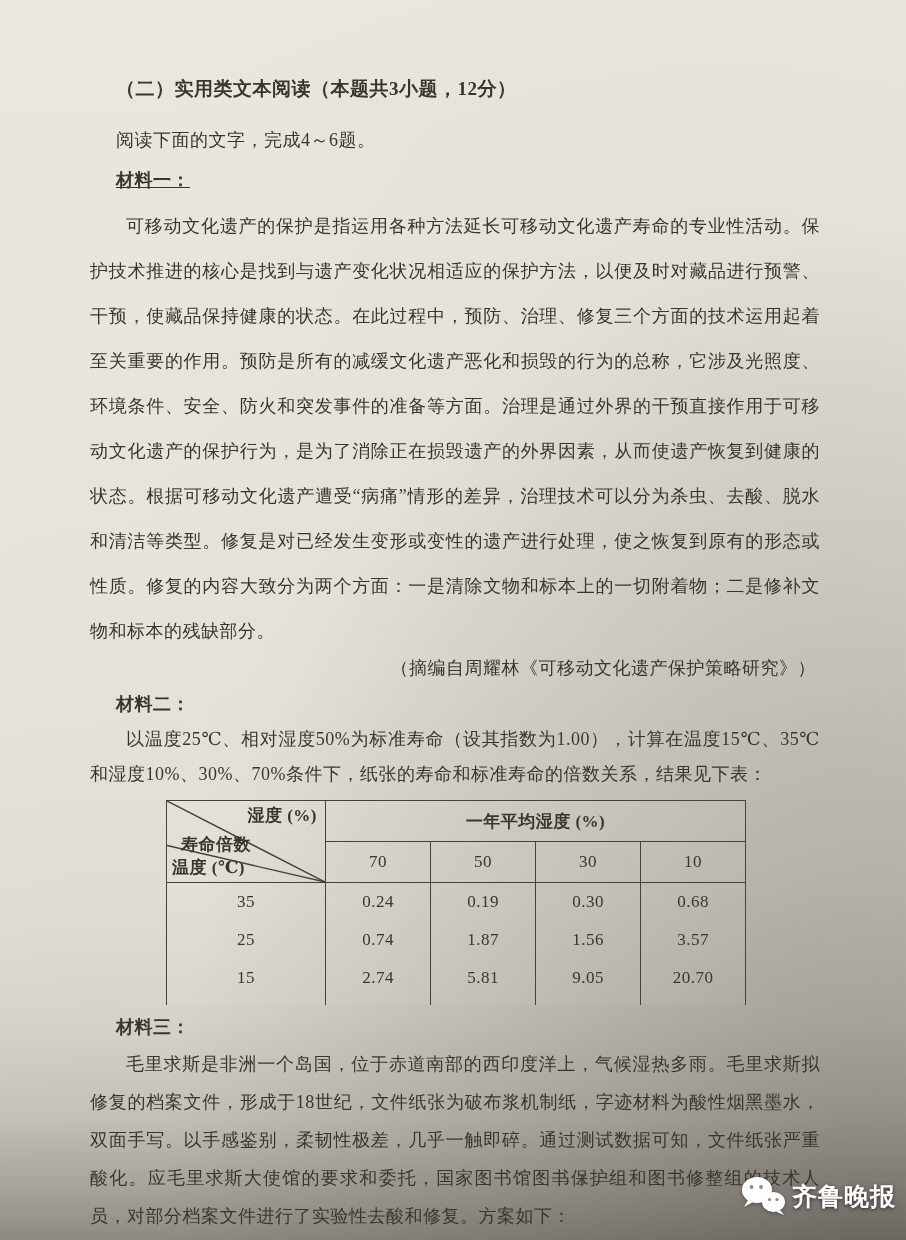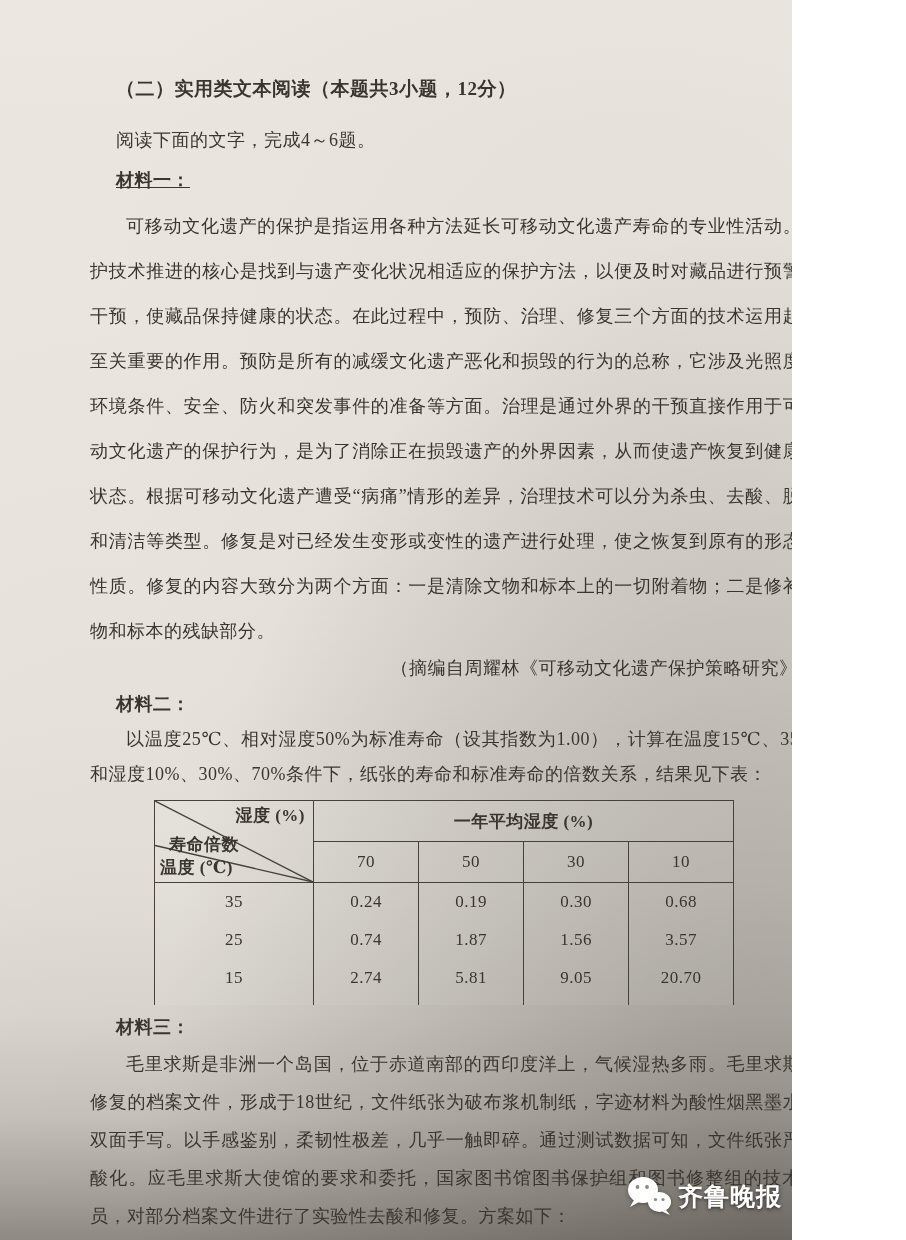--- a/index.html
+++ b/index.html
@@ -2,21 +2,21 @@
 <html><head>
 <meta charset="utf-8">
 <style>
   html,body{margin:0;padding:0;}
   body{
     width:906px;height:1240px;overflow:hidden;
     font-family:"Liberation Serif","DejaVu Serif",serif;
     color:#3a362f;
   }
   .page{
-    position:relative;width:792px;height:1240px;overflow:hidden;
+    position:relative;width:906px;height:1240px;overflow:hidden;
     background:
       radial-gradient(ellipse at 97% 102%, rgba(58,52,46,0.42) 0%, rgba(58,52,46,0.18) 32%, rgba(58,52,46,0) 58%),
       linear-gradient(to bottom,
         #ece8e1 0%, #eae6df 10%, #e9e5de 55%, #e5e1da 72%,
         #dcd8d1 82%, #c8c3bd 90%, #a8a39d 96%, #8f8a84 100%);
   }
   
   .page::before{
     content:"";position:absolute;inset:0;pointer-events:none;
     background:
@@ -30,21 +30,21 @@
   .intro{margin:26px 0 0 26px;}
   .mat-label{font-weight:700;}
   .mat1-label{margin:16px 0 12px 26px;text-decoration:underline;}
   .para{text-indent:2em;text-align:justify;text-justify:inter-character;word-break:break-all;}
   .para1{margin-top:6px;line-height:45px;}
   .attrib-right{margin-top:2px;text-align:right;padding-right:4px;}
   .mat2-label{margin:12px 0 0 26px;}
   .para2{margin-top:6px;line-height:35px;}
   
   .table-wrap{margin:8px 0 0 64px;}
-  table.lifespan{border-collapse:collapse;table-layout:fixed;width:580px;background:rgba(255,255,255,0.06);}
+  table.lifespan{border-collapse:collapse;table-layout:fixed;width:580px;background:rgba(255,255,255,0.06);margin-left:12px;}
   table.lifespan td{
     border:1.6px solid #45413b;text-align:center;vertical-align:middle;
     font-size:17px;letter-spacing:.5px;padding:0;
   }
   td.corner{position:relative;width:158px;height:80px;padding:0;}
   td.corner svg{position:absolute;inset:0;width:100%;height:100%;}
   td.corner .c-top{position:absolute;top:3px;right:8px;font-weight:700;}
   td.corner .c-mid{position:absolute;top:32px;left:14px;font-weight:700;}
   td.corner .c-bot{position:absolute;bottom:3px;left:5px;font-weight:700;}
   tr.span-row td.span-h{height:40px;font-weight:700;}

